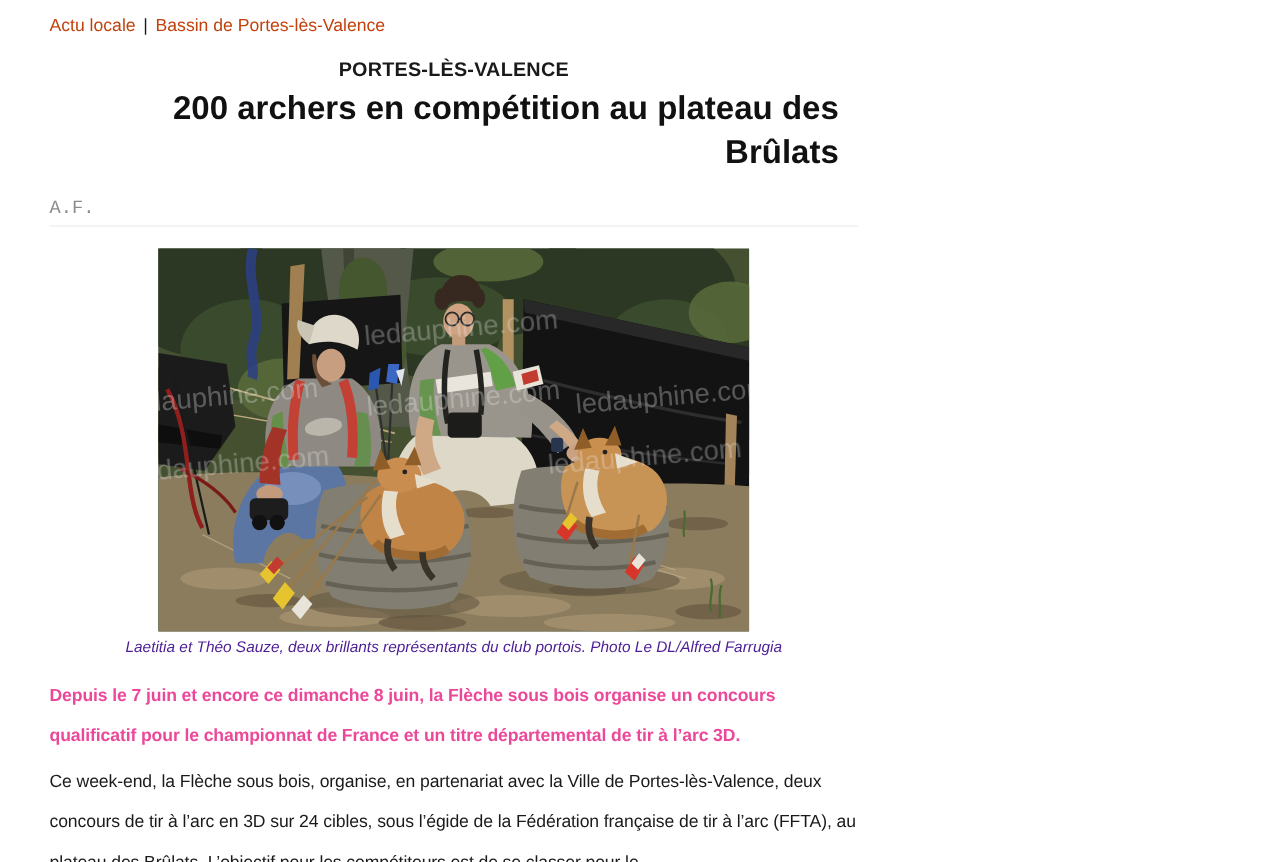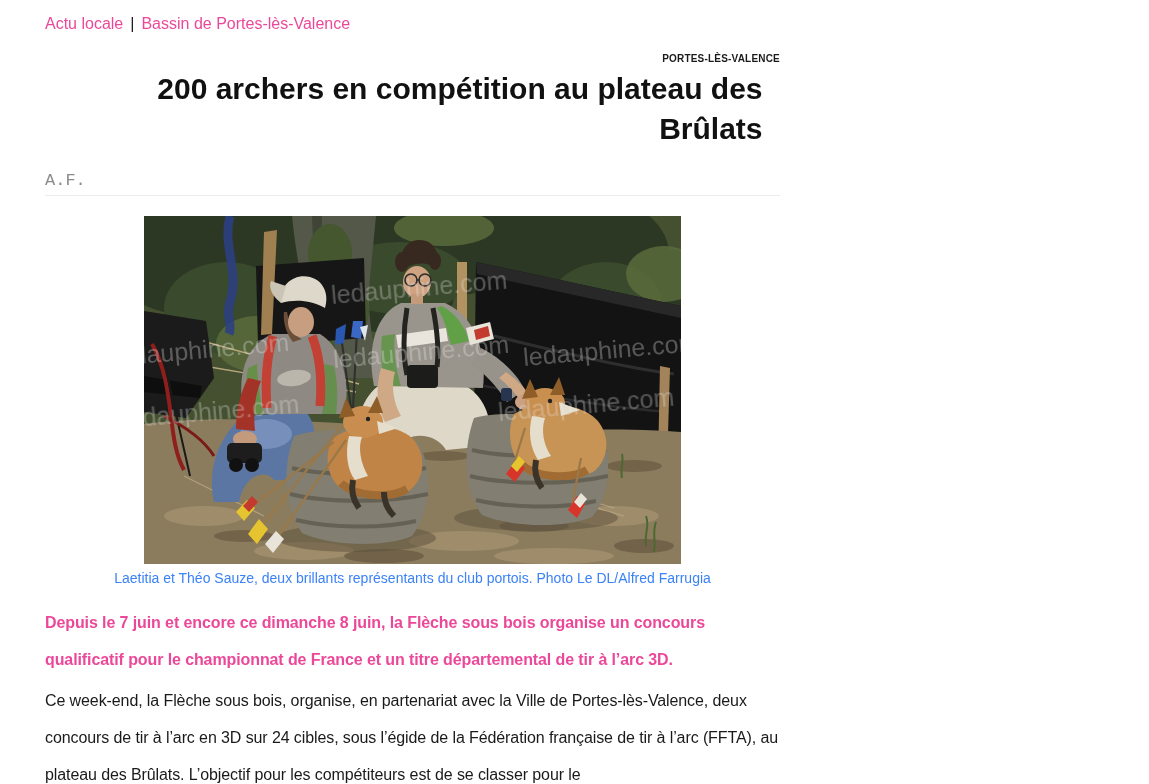--- a/index.html
+++ b/index.html
@@ -16,31 +16,31 @@
     width: 735px;
   }
   
   .breadcrumb {
     padding-top: 15px;
     font-size: 16px;
     color: #1a1a1a;
     white-space: nowrap;
   }
   .breadcrumb a {
-    color: #ec4899;
+    color: #c2410c;
     text-decoration: none;
     cursor: pointer;
   }
   .breadcrumb .sep { margin: 0 7px; color: #1a1a1a; }
   
   .category {
     margin-top: 20px;
-    text-align: right;
+    text-align: center;
     font-weight: bold;
-    font-size: 10px;
+    font-size: 18px;
     letter-spacing: 0.2px;
   }
   h1.title {
     margin: 5px auto 0;
     max-width: 700px;
     text-align: right;
     font-size: 30px;
     line-height: 40px;
     font-weight: bold;
     color: #111111;
@@ -65,22 +65,23 @@
   .photo {
     width: 537px;
     height: 348px;
     margin: 0 auto;
     background: #3c4830;
     position: relative;
   }
   .photo svg { display: block; }
   figcaption {
     margin-top: 6px;
+    font-style: italic;
     font-size: 14px;
-    color: #3b82f6;
+    color: #4c1d95;
   }
   
   p.lead {
     margin: 18px 0 0 0;
     font-weight: bold;
     font-size: 16px;
     letter-spacing: -0.1px;
     line-height: 37px;
     color: #ec4899;
   }

